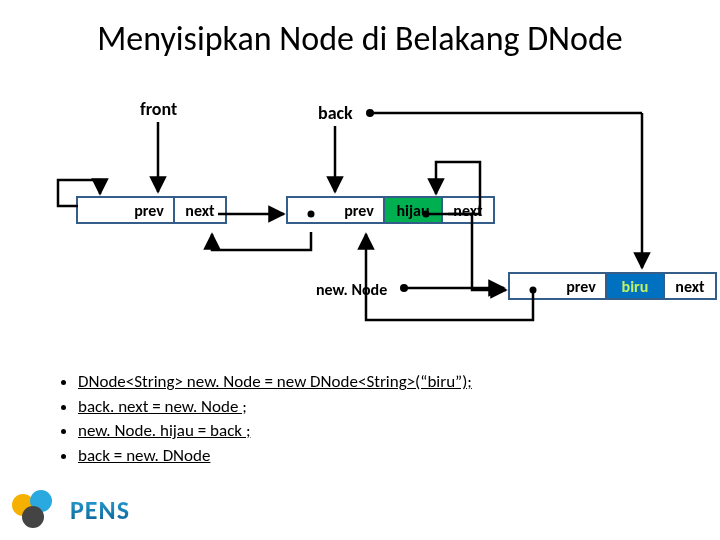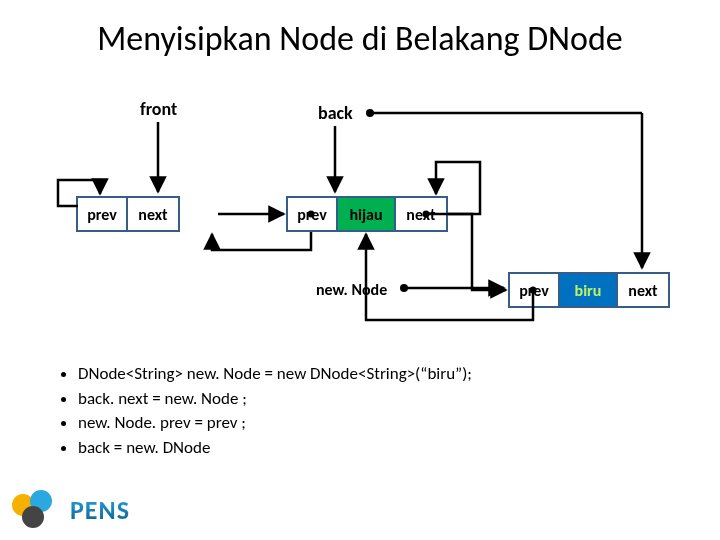--- a/index.html
+++ b/index.html
@@ -23,22 +23,23 @@
   }
   .label {
     position: absolute;
     font-weight: bold;
     font-size: 18px;
     color: #000;
   }
   .node {
     position: absolute;
     display: flex;
-    height: 36px;
+    height: 28px;
     border: 2px solid #355d8a;
+    padding-left: 47px;
   }
   .cell {
     border-right: 2px solid #355d8a;
     display: flex;
     align-items: center;
     justify-content: center;
     font-weight: bold;
     font-size: 16px;
     padding: 0 6px;
   }
@@ -46,23 +47,24 @@
   .cell.prev { width: 50px; background: #fff; }
   .cell.data { width: 58px; }
   .cell.data.red { background: #ff0000; color: #000; }
   .cell.data.green { background: #00b050; color: #000000; }
   .cell.data.blue { background: #0070c0; color: #bef264; }
   .cell.next { width: 50px; background: #fff; }
 
   .bullets {
     position: absolute;
     left: 60px;
-    top: 362px;
+    top: 370px;
     font-size: 17px;
     line-height: 1.45;
+    text-decoration: underline;
   }
   .bullets li { margin-left: 18px; }
 
   .logo {
     position: absolute;
     left: 12px;
     bottom: 10px;
     display: flex;
     align-items: center;
     gap: 8px;
@@ -143,21 +145,21 @@
   <circle cx="404" cy="288" r="4" fill="#000"></circle>
   <line x1="404" y1="288" x2="504" y2="288" stroke="#000" stroke-width="2.5" marker-end="url(#ah)"></line>
 
   <circle cx="533" cy="290" r="3.5" fill="#000"></circle>
   <path d="M 533 290 L 533 320 L 366 320 L 366 234" fill="none" stroke="#000" stroke-width="2.5" marker-end="url(#ah)"></path>
 </svg>
 
 <ul class="bullets">
   <li>DNode&lt;String&gt; new. Node = new DNode&lt;String&gt;(“biru”);</li>
   <li>back. next = new. Node ;</li>
-  <li>new. Node. prev = prev ;</li>
+  <li>new. Node. hijau = back ;</li>
   <li>back = new. DNode</li>
 </ul>
 
 <div class="logo">
   <div class="logo-mark">
     <div class="gear g1"></div>
     <div class="gear g2"></div>
     <div class="gear g3"></div>
   </div>
   <div class="logo-text">PENS</div>

